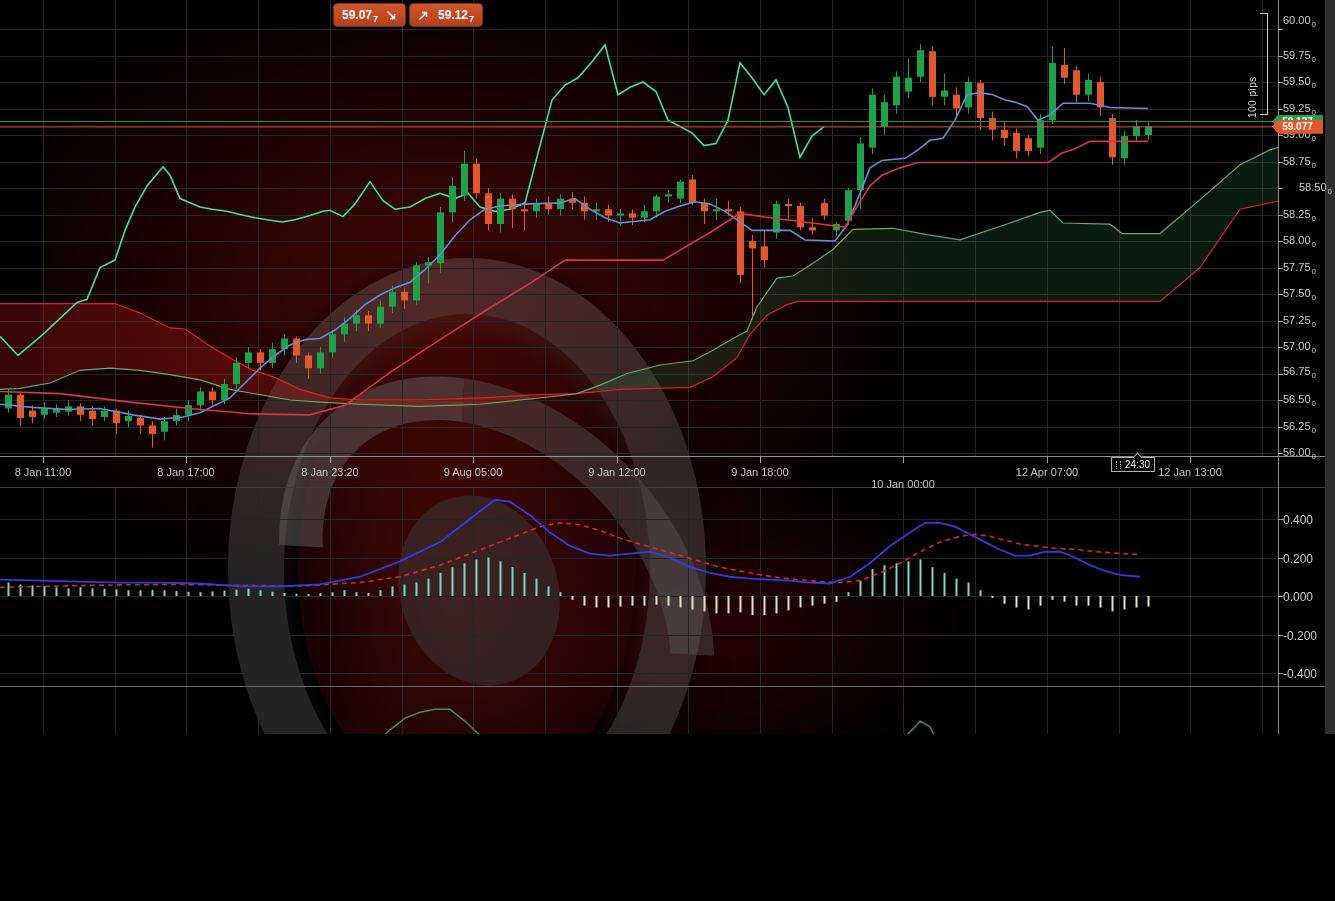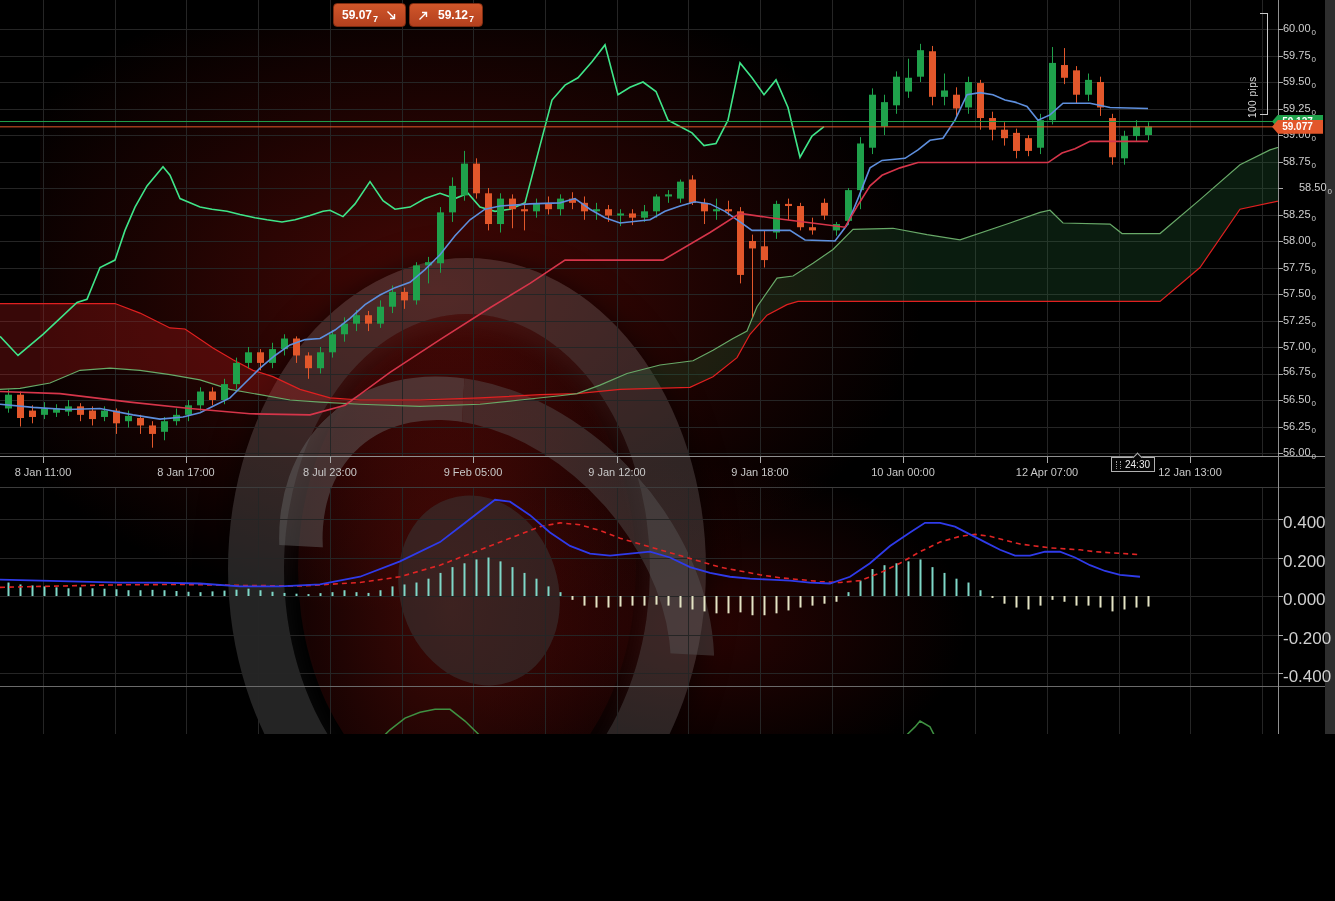--- a/index.html
+++ b/index.html
@@ -24,21 +24,21 @@
     background:rgba(58,58,58,.52);transform:rotate(-18deg);}
   svg.chart{position:absolute;left:0;top:0;}
   #grid-svg{z-index:3;}
   #series-svg{z-index:4;}
   
   .hit{position:absolute;z-index:5;}
   
   .plabel{position:absolute;left:1283px;color:#cfcfcf;font-size:11px;z-index:6;white-space:nowrap;}
   .plabel .sub{font-size:8px;position:relative;top:3px;margin-left:1px;}
   .tlabel{position:absolute;top:466px;width:110px;text-align:center;color:#c8c8c8;font-size:11px;z-index:6;white-space:nowrap;}
-  .mlabel,.rlabel{position:absolute;left:1283px;color:#cfcfcf;font-size:17px;z-index:6;}
+  .mlabel,.rlabel{position:absolute;left:1283px;color:#cfcfcf;font-size:12px;z-index:6;}
   
   .tag{position:absolute;left:1272px;width:51px;height:14px;color:#fff;font-size:10px;font-weight:bold;
        line-height:14px;text-align:center;z-index:7;
        clip-path:polygon(0 50%,12% 0,100% 0,100% 100%,12% 100%);}
   
   .tbtn{position:absolute;top:3px;height:22px;border-radius:4px;z-index:8;cursor:pointer;
         background:linear-gradient(#d0562a,#b2401e);border:1px solid #7d2b10;color:#fff;
         display:flex;align-items:center;justify-content:space-between;padding:0 8px;
         font-size:12px;font-weight:bold;}
   .tbtn .pip{font-size:9px;position:relative;top:3px;margin-left:1px;}
@@ -528,44 +528,44 @@
 
   <div class="tag" id="tag-ask" style="top: 114.538px; background: rgb(31, 161, 75);">59.127</div>
   <div class="tag" id="tag-bid" style="top: 119.838px; background: rgb(226, 87, 43);">59.077</div>
 
   <div class="countdown">
     <span class="grip"></span>
     <span>24:30</span>
     <span class="caret"></span>
   </div>
 
-<div class="plabel" style="top: 22px; text-align: center;">60.00<span class="sub">0</span></div>
+<div class="plabel" style="top: 14px; text-align: center;">60.00<span class="sub">0</span></div>
     <div class="plabel" style="top: 48.5px;">59.75<span class="sub">0</span></div>
     <div class="plabel" style="top: 75px;">59.50<span class="sub">0</span></div>
     <div class="plabel" style="top: 101.5px;">59.25<span class="sub">0</span></div>
     <div class="plabel" style="top: 128px;">59.00<span class="sub">0</span></div>
     <div class="plabel" style="top: 154.5px;">58.75<span class="sub">0</span></div>
     <div class="plabel" style="top: 181px; padding-left: 16px;">58.50<span class="sub">0</span></div>
     <div class="plabel" style="top: 207.5px;">58.25<span class="sub">0</span></div>
     <div class="plabel" style="top: 234px;">58.00<span class="sub">0</span></div>
     <div class="plabel" style="top: 260.5px;">57.75<span class="sub">0</span></div>
     <div class="plabel" style="top: 287px;">57.50<span class="sub">0</span></div>
     <div class="plabel" style="top: 313.5px;">57.25<span class="sub">0</span></div>
     <div class="plabel" style="top: 340px;">57.00<span class="sub">0</span></div>
     <div class="plabel" style="top: 365px;">56.75<span class="sub">0</span></div>
     <div class="plabel" style="top: 393px;">56.50<span class="sub">0</span></div>
     <div class="plabel" style="top: 419.5px;">56.25<span class="sub">0</span></div>
     <div class="plabel" style="top: 446px;">56.00<span class="sub">0</span></div>
     <div class="tlabel" style="left: -12px;">8 Jan 11:00</div>
     <div class="tlabel" style="left: 131px;">8 Jan 17:00</div>
-    <div class="tlabel" style="left: 275px;">8 Jul 23:00</div>
-    <div class="tlabel" style="left: 418px;">9 Feb 05:00</div>
+    <div class="tlabel" style="left: 275px;">8 Jan 23:20</div>
+    <div class="tlabel" style="left: 418px;">9 Aug 05:00</div>
     <div class="tlabel" style="left: 562px;">9 Jan 12:00</div>
     <div class="tlabel" style="left: 705px;">9 Jan 18:00</div>
-    <div class="tlabel" style="left: 848px;">10 Jan 00:00</div>
+    <div class="tlabel" style="left: 848px; margin-top: 12px;">10 Jan 00:00</div>
     <div class="tlabel" style="left: 992px;">12 Apr 07:00</div>
     <div class="tlabel" style="left: 1135px;">12 Jan 13:00</div>
     <div class="mlabel" style="top: 513px;">0.400</div>
     <div class="mlabel" style="top: 551.5px;">0.200</div>
     <div class="mlabel" style="top: 590px;">0.000</div>
     <div class="mlabel" style="top: 628.5px;">-0.200</div>
     <div class="mlabel" style="top: 667px;">-0.400</div>
     <div class="rlabel" style="top: 756px;">70</div>
     <div class="rlabel" style="top: 873px;">30</div>
   </div>

